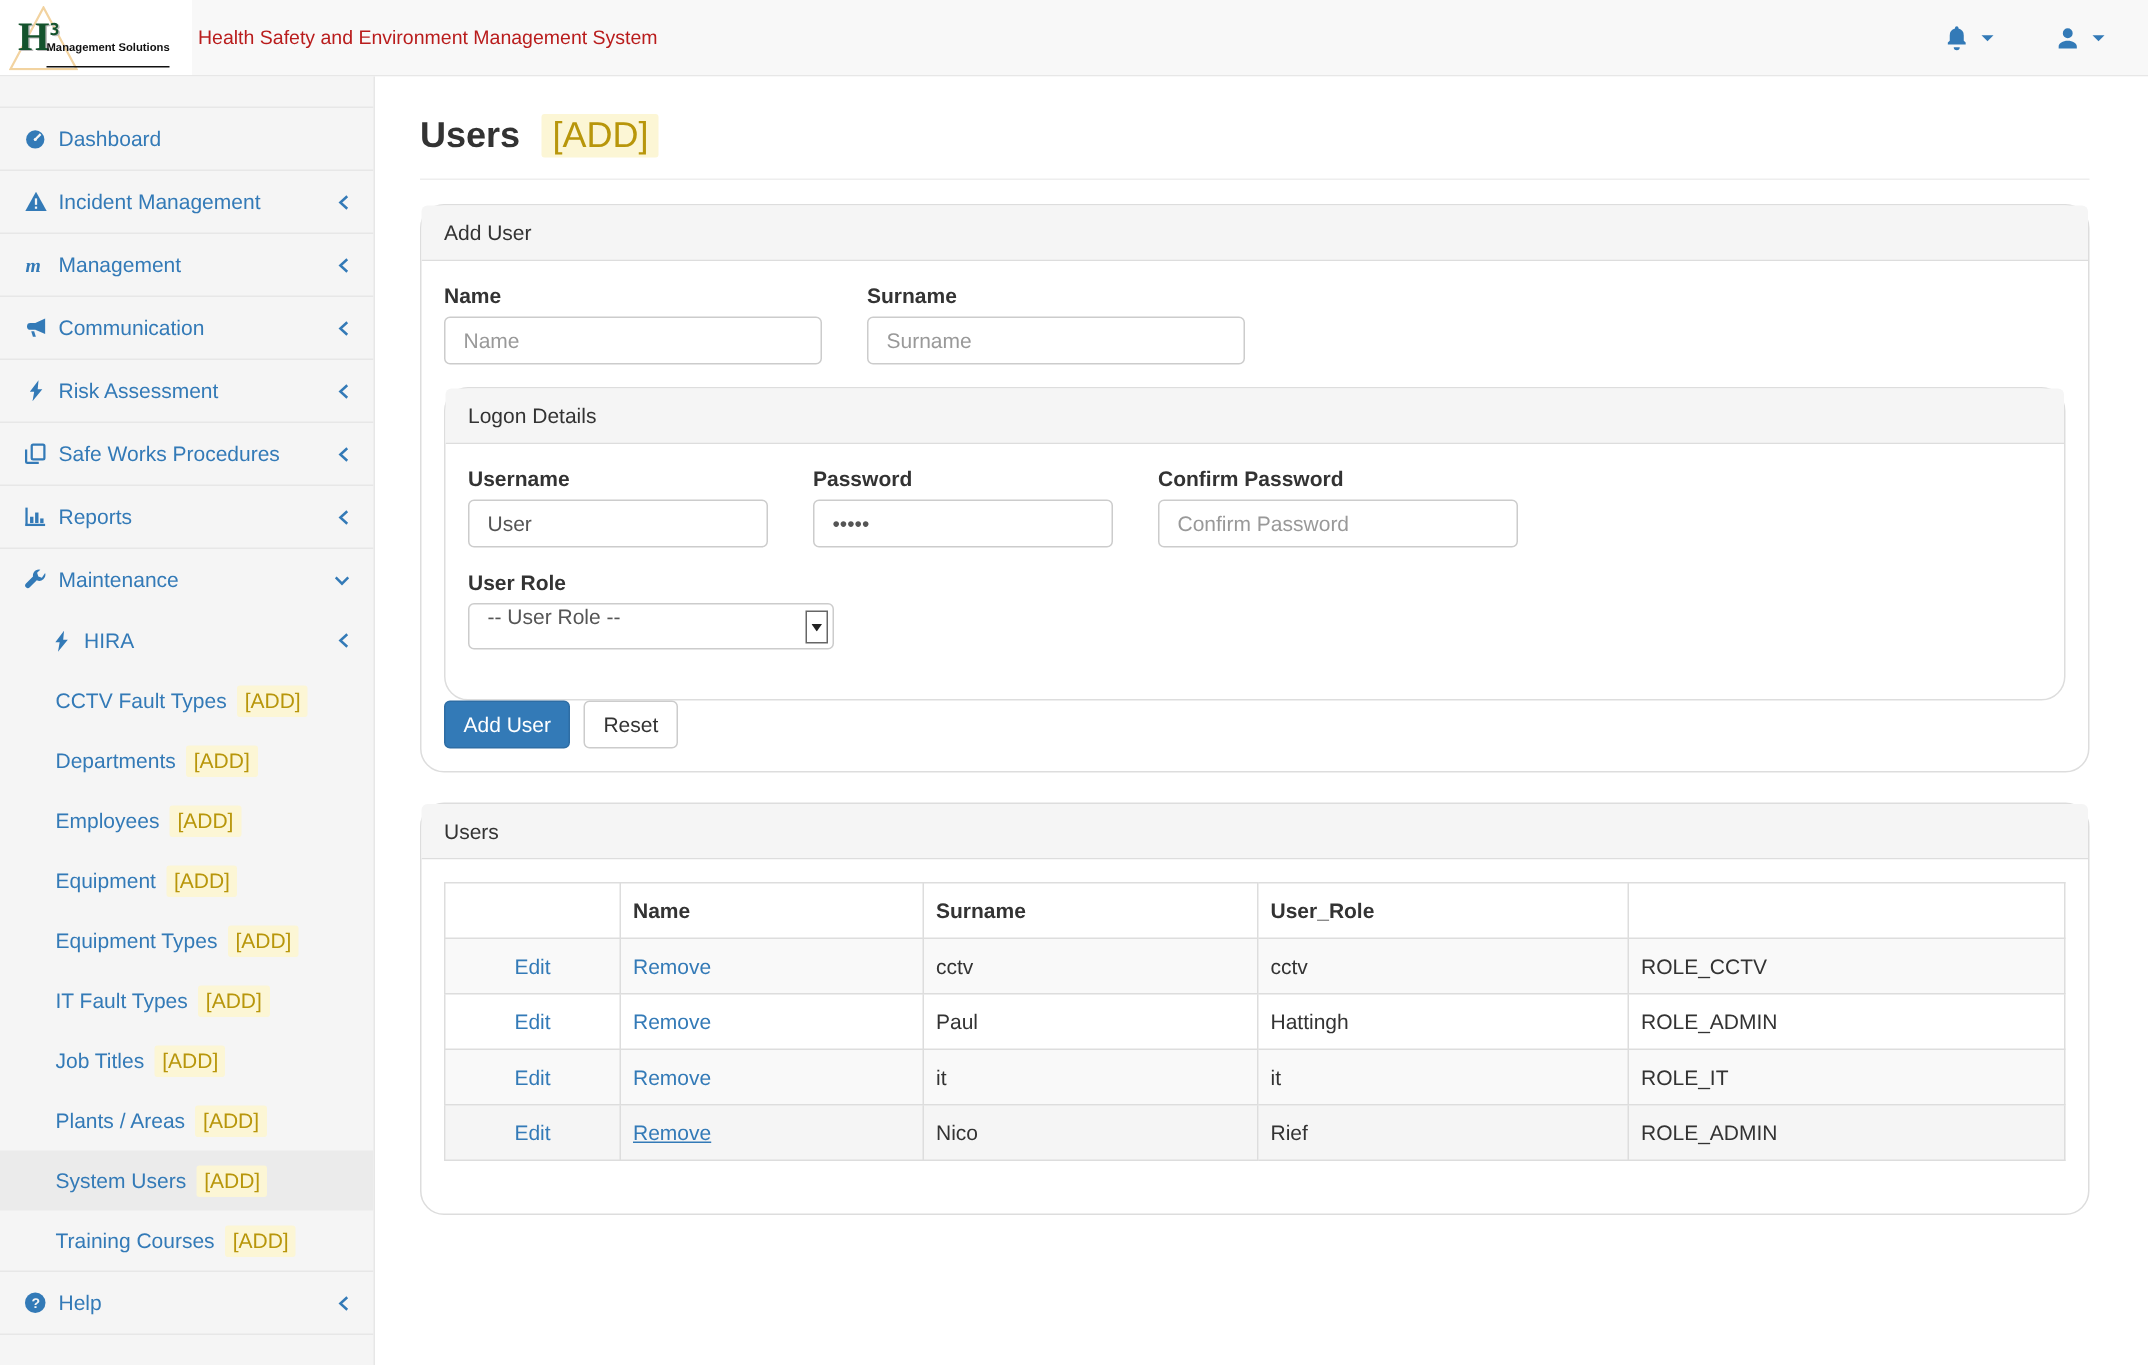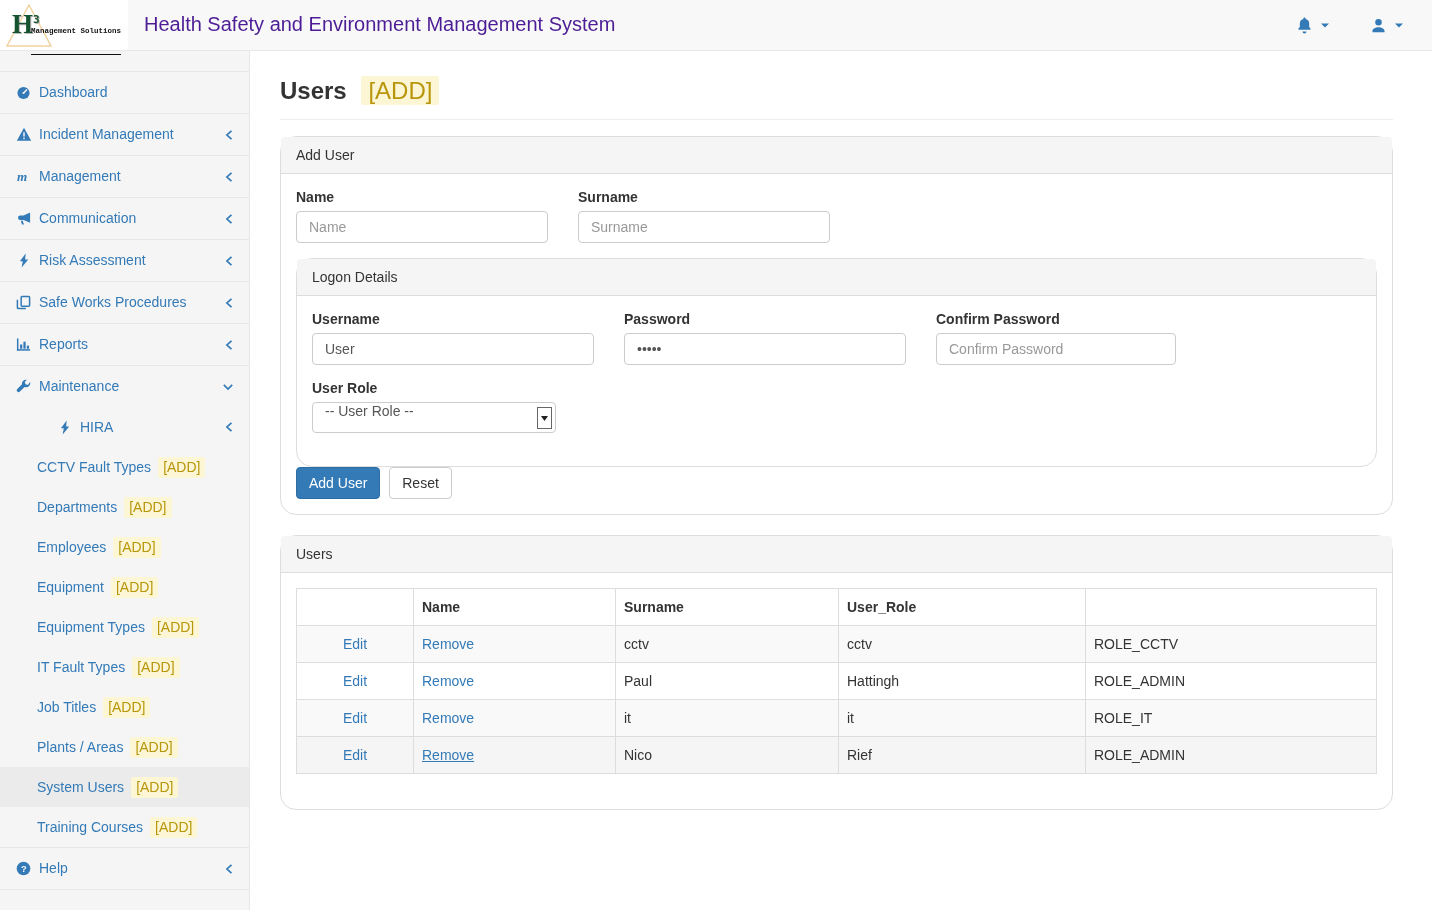--- a/index.html
+++ b/index.html
@@ -9,33 +9,33 @@
     font-family:"Liberation Sans", sans-serif; font-size:14px; color:#333; background:#fff;
   }
   a { color:#337ab7; text-decoration:none; cursor:pointer; }
 
   
   .app-header { display:flex; align-items:stretch; height:51px; background:#f8f8f8; border-bottom:1px solid #e7e7e7; }
   .logo-box { width:128px; background:#fff; position:relative; flex:0 0 auto; cursor:pointer; }
   .logo-tri { position:absolute; left:6px; top:4px; }
   .logo-h { position:absolute; left:12px; top:9px; font-weight:900; font-size:27px; color:#14532d; font-family:"Liberation Serif",serif; text-shadow:1px 1px 0 #bbb; }
   .logo-h sup { font-size:11px; font-family:"DejaVu Sans Mono",monospace; }
-  .logo-text { position:absolute; left:31px; top:27px; font-family:Liberation Mono, monospace; font-size:7.5px; font-weight:700; color:#111; border-bottom:1px solid #111; padding-bottom:19px; white-space:nowrap; }
-  .app-title { line-height:49px; margin-left:16px; font-size:20px; color:#4c1d95; white-space:nowrap; }
+  .logo-text { position:absolute; left:31px; top:27px; font-family:Liberation Sans, sans-serif; font-size:7.5px; font-weight:700; color:#111; border-bottom:1px solid #111; padding-bottom:8px; white-space:nowrap; }
+  .app-title { line-height:49px; margin-left:4px; font-size:13px; color:#b91c1c; white-space:nowrap; }
   .header-actions { margin-left:auto; display:flex; align-items:center; gap:40px; padding-right:28px; }
   .header-action { display:flex; align-items:center; gap:7px; cursor:pointer; }
   .icon svg { display:block; }
 
   
   .layout { display:flex; height:859px; }
   .sidebar { width:250px; flex:0 0 auto; background:#f5f5f5; border-right:1px solid #e7e7e7; padding-top:20px; overflow:hidden; }
   .side-item { display:flex; align-items:center; padding:10px 15px; border-top:1px solid #e7e7e7; color:#337ab7; }
   .side-item .icon { width:17px; height:16px; margin-right:7px; display:inline-flex; align-items:center; justify-content:center; flex:0 0 auto; }
   .side-item.sub { border-top:none; padding:9.5px 15px 9.5px 37px; }
-  .side-item.sub.has-icon { padding-left:56px; }
+  .side-item.sub.has-icon { padding-left:32px; }
   .side-item.selected { background:#ebebeb; }
   .side-item.last { border-bottom:1px solid #e7e7e7; }
   .side-label { line-height:21px; }
   .chevron { margin-left:auto; display:inline-flex; }
   .add-badge { background:#fcf6d5; color:#b8960b; padding:1px 5px; margin-left:7px; border-radius:2px; line-height:19px; }
 
   
   .main { flex:1 1 auto; padding:26px 39px 20px 30px; background:#fff; }
   .page-title { font-size:24px; font-weight:700; margin:0 0 10px; color:#333; }
   .page-title .add-badge { font-size:24px; font-weight:400; padding:1px 7px; margin-left:8px; }
@@ -43,21 +43,21 @@
 
   .panel { border:1px solid #ddd; border-radius:16px; background:#fff; }
   .panel-heading { padding:10px 15px; background:#f5f5f5; border-bottom:1px solid #ddd; border-radius:4px 4px 0 0; color:#333; }
   .panel-body { padding:15px; }
   .panel.mb { margin-bottom:20px; }
 
   .form-row { display:flex; gap:30px; margin-bottom:15px; }
   .form-group label { display:block; font-weight:700; margin-bottom:6px; color:#333; }
   input.form-control { height:32px; padding:6px 12px; border:1px solid #ccc; border-radius:4px; color:#555; font:inherit; background:#fff; }
   input.form-control::placeholder { color:#999; opacity:1; }
-  .w252 { width:252px; } .w244 { width:282px; } .w240 { width:240px; }
+  .w252 { width:252px; } .w244 { width:200px; } .w240 { width:240px; }
 
   .logon-panel .panel-body { padding:15px 15px 33px; }
   .user-role-group { margin-top:3px; }
   .fake-select { width:244px; height:31px; border:1px solid #ccc; border-radius:4px; display:flex; padding:0 24px 0 12px; color:#555; position:relative; background:#fff; cursor:pointer; }
   .fake-select .arrow-box { position:absolute; right:3px; top:4px; width:15px; height:22px; border:1px solid #666; background:#fff; display:flex; align-items:center; justify-content:center; }
 
   .btn-row { }
   .btn { height:32px; padding:0 12px; border-radius:4px; font:inherit; cursor:pointer; }
   .btn-primary { background:#337ab7; border:1px solid #2e6da4; color:#fff; }
   .btn-default { background:#fff; border:1px solid #ccc; color:#333; margin-left:5px; }

